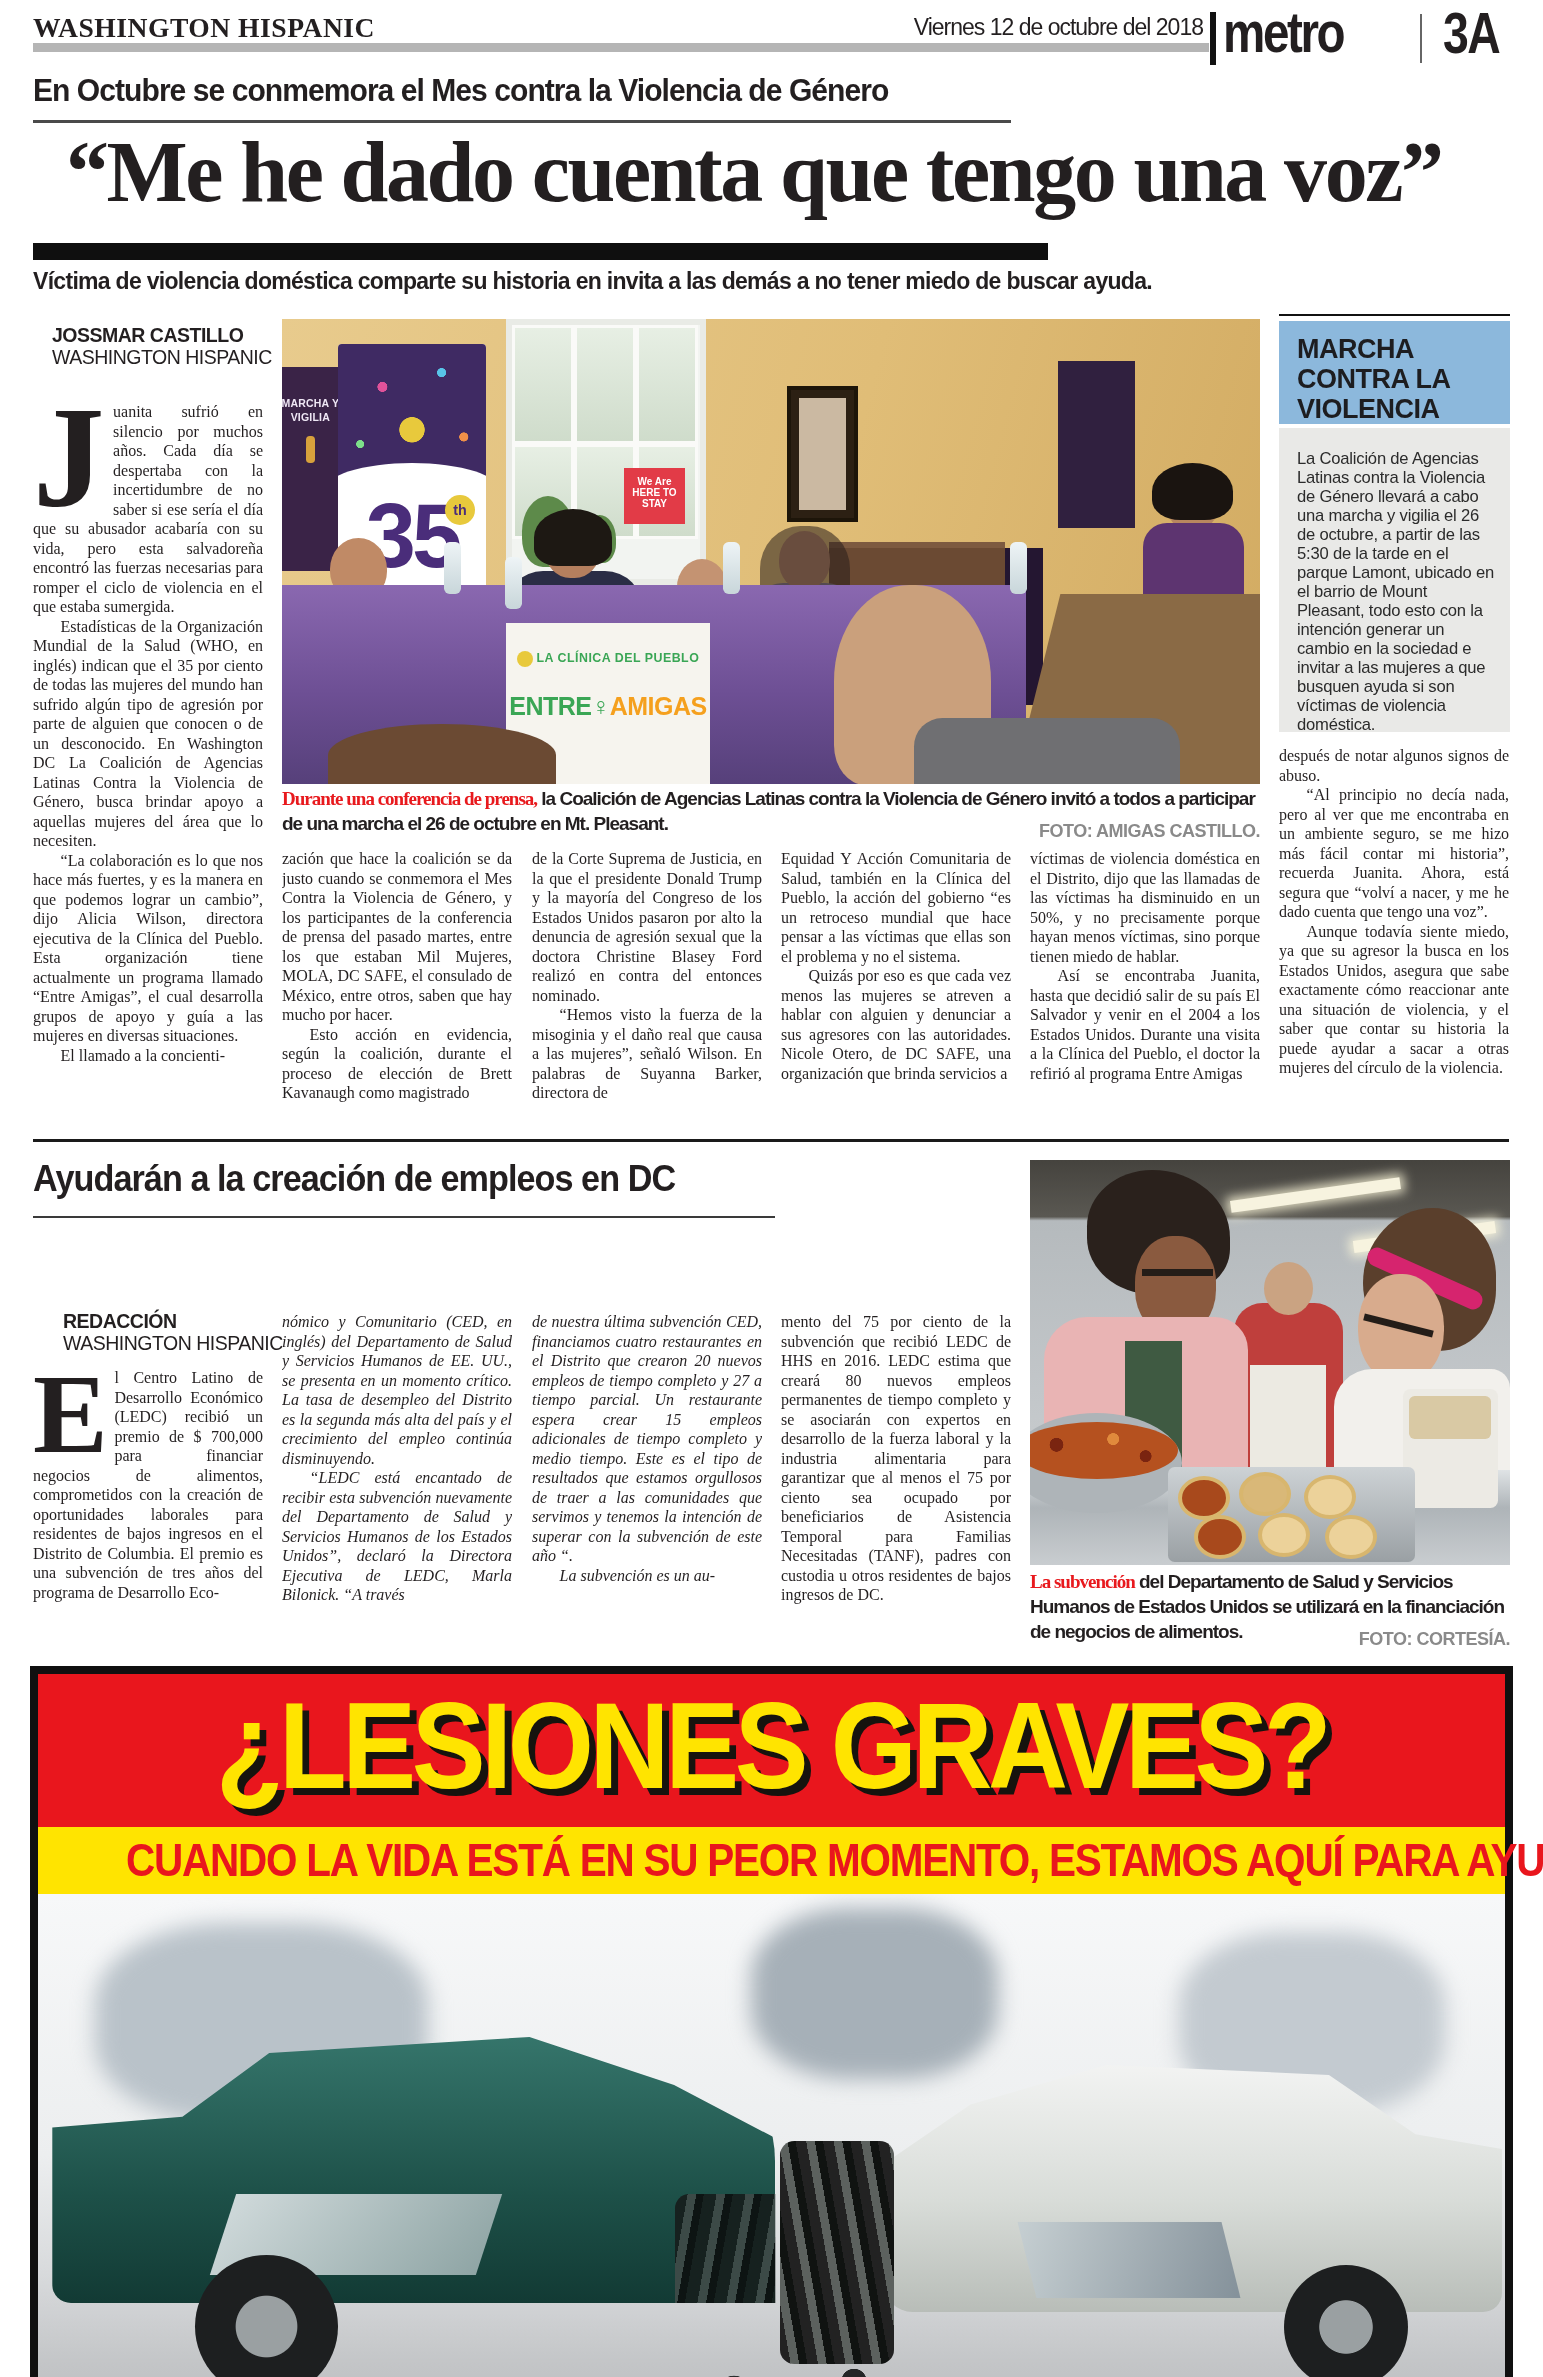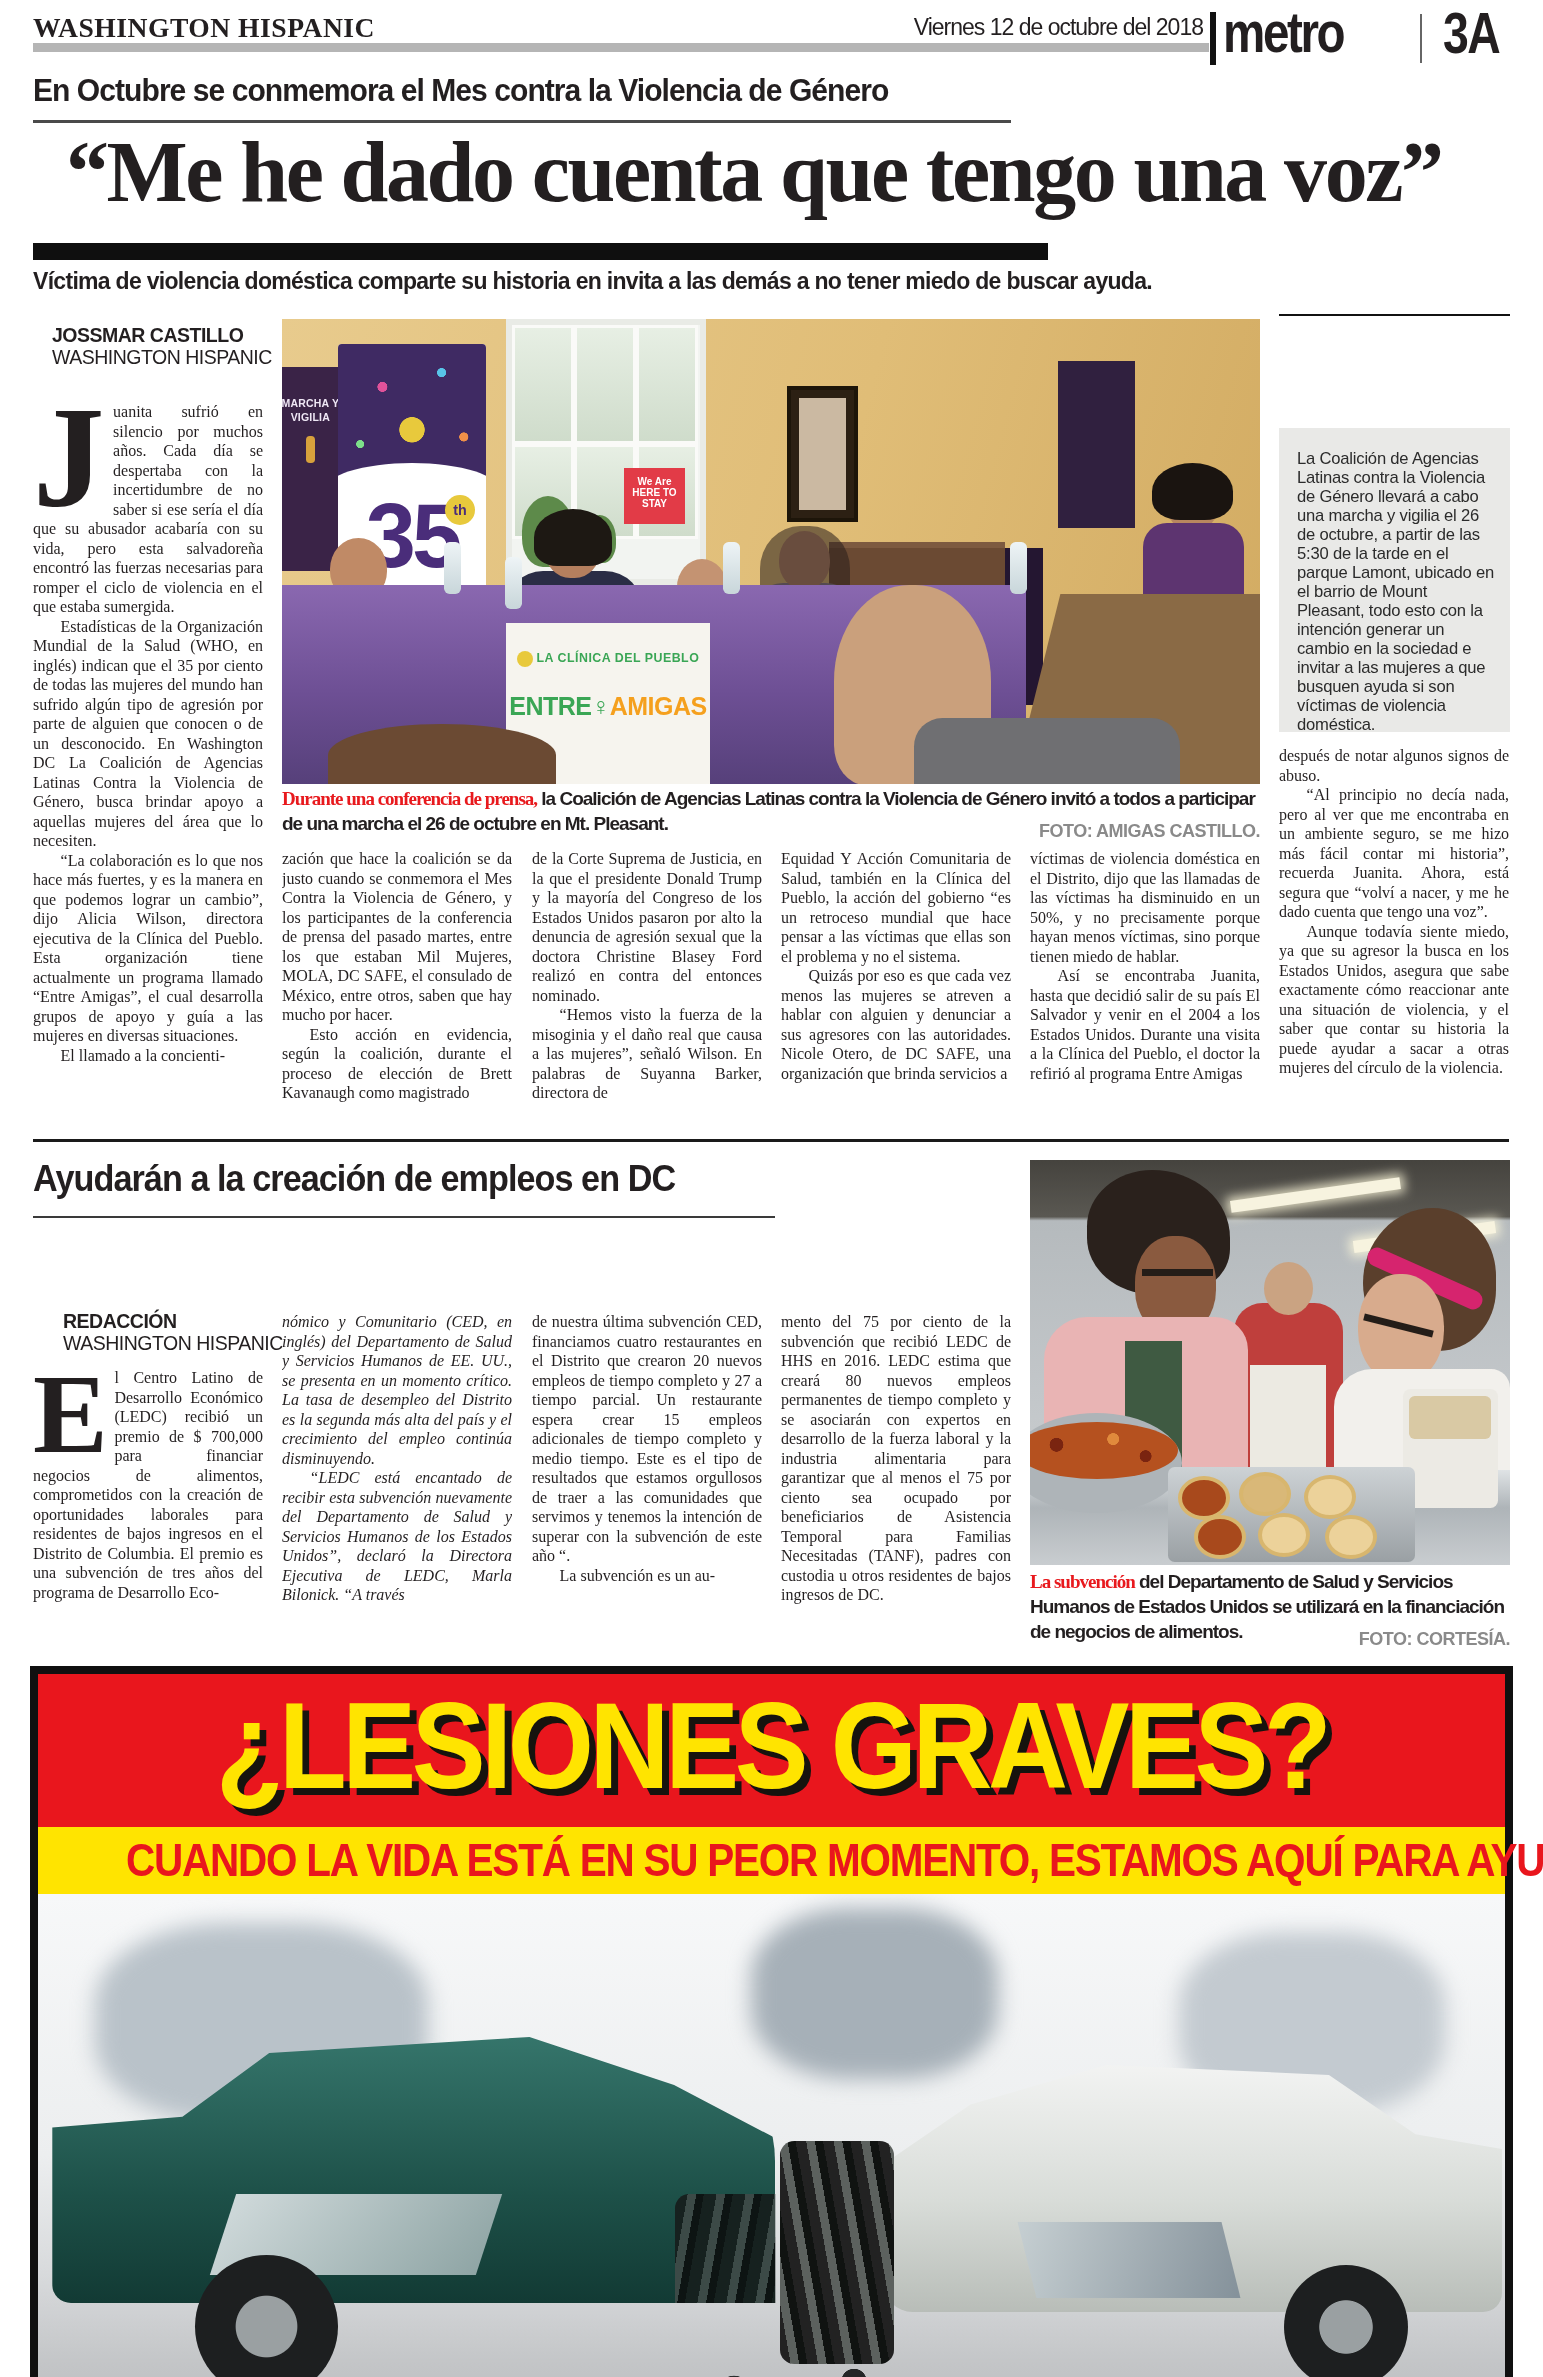--- a/index.html
+++ b/index.html
@@ -59,21 +59,21 @@
   .sb-body  { left:1279px; top:428px; width:231px; height:304px; background:#e9e9e7; color:#2b2b2b;
               font:400 16.6px/19px "Liberation Sans",sans-serif; letter-spacing:-0.2px; padding:21px 14.3px 0 18px; }
 
   
   .rule-sec  { left:33px; top:1139px; width:1476px; height:3.3px; background:#1a1a1a; }
   .a2-kicker { left:33px; top:1161px; font:700 36px/1 "Liberation Sans",sans-serif; letter-spacing:-1px; transform:scaleX(.95); transform-origin:left top; white-space:nowrap; }
   .rule-k2   { left:33px; top:1216px; width:742px; height:2.4px; background:#3a3a3a; }
   .headline2 { left:31px; top:1220px; font:700 58px/1.1 "Liberation Serif",serif; letter-spacing:-1.4px; white-space:nowrap; }
   .a2c1 { left:33px;   top:1368px; height:269px; }
   .a2c2 { left:282px;  top:1312px; height:329px;font-style:italic; }
-  .a2c3 { left:532px; top:1312px; height:329px; }
+  .a2c3 { left:532px; top:1312px; height:329px;font-style:italic; }
   .a2c4 { left:781px; top:1312px; height:329px; }
 
   
   .photo1 { left:282px; top:319px; width:978px; height:465px; overflow:hidden;
             background:linear-gradient(105deg,#e8cb8d 0%,#e0bd77 55%,#d2ab62 100%); }
   .p1-posterL { position:absolute; left:-6.7px; top:48px; width:70px; height:204px; background:#3a2347; color:#efe7f5;
                 font:700 10.5px/14.3px "Liberation Sans",sans-serif; text-align:center; padding-top:28.5px; letter-spacing:0.2px; }
   .p1-posterL .cdl { display:block; margin-top:12.4px; width:9.5px; height:27px; background:#d8a13c; margin-left:auto; margin-right:auto; border-radius:3.8px; }
   .p1-frame  { position:absolute; left:505px; top:67px; width:71px; height:136px; background:#2c2013; border:4.8px solid #1d1509; }
   .p1-frame .inner { position:absolute; inset:7.6px; background:#cbb9a2; }
@@ -282,20 +282,21 @@
     <div class="fg-bald"></div>
     <div class="fg-shoulder"></div>
   </div>
 
   <div class="caption caption1">
     <span class="cap-lead">Durante una conferencia de prensa,</span><span> la Coalición de Agencias Latinas contra la Violencia de Género invitó a todos a participar de una marcha el 26 de octubre en Mt. Pleasant.</span>
     <span class="cap-credit">FOTO: AMIGAS CASTILLO.</span>
   </div>
 
   <div class="abs sb-rule"></div>
+  <div class="abs sb-title sans">MARCHA CONTRA LA VIOLENCIA</div>
   <div class="abs sb-body">La Coalición de Agencias Latinas contra la Violencia de Género llevará a cabo una marcha y vigilia el 26 de octubre, a partir de las 5:30 de la tarde en el parque Lamont, ubicado en el barrio de Mount Pleasant, todo esto con la intención generar un cambio en la sociedad e invitar a las mujeres a que busquen ayuda si son víctimas de violencia doméstica.</div>
 
   <div class="col a1c2">
     <p class="first">zación que hace la coalición se da justo cuando se conmemora el Mes Contra la Violencia de Género, y los participantes de la conferencia de prensa del pasado martes, entre los que estaban Mil Mujeres, MOLA, DC SAFE, el consulado de México, entre otros, saben que hay mucho por hacer.</p>
     <p>Esto acción en evidencia, según la coalición, durante el proceso de elección de Brett Kavanaugh como magistrado</p>
   </div>
   <div class="col a1c3">
     <p class="first">de la Corte Suprema de Justicia, en la que el presidente Donald Trump y la mayoría del Congreso de los Estados Unidos pasaron por alto la denuncia de agresión sexual que la doctora Christine Blasey Ford realizó en contra del entonces nominado.</p>
     <p>“Hemos visto la fuerza de la misoginia y el daño real que causa a las mujeres”, señaló Wilson. En palabras de Suyanna Barker, directora de</p>
   </div>

